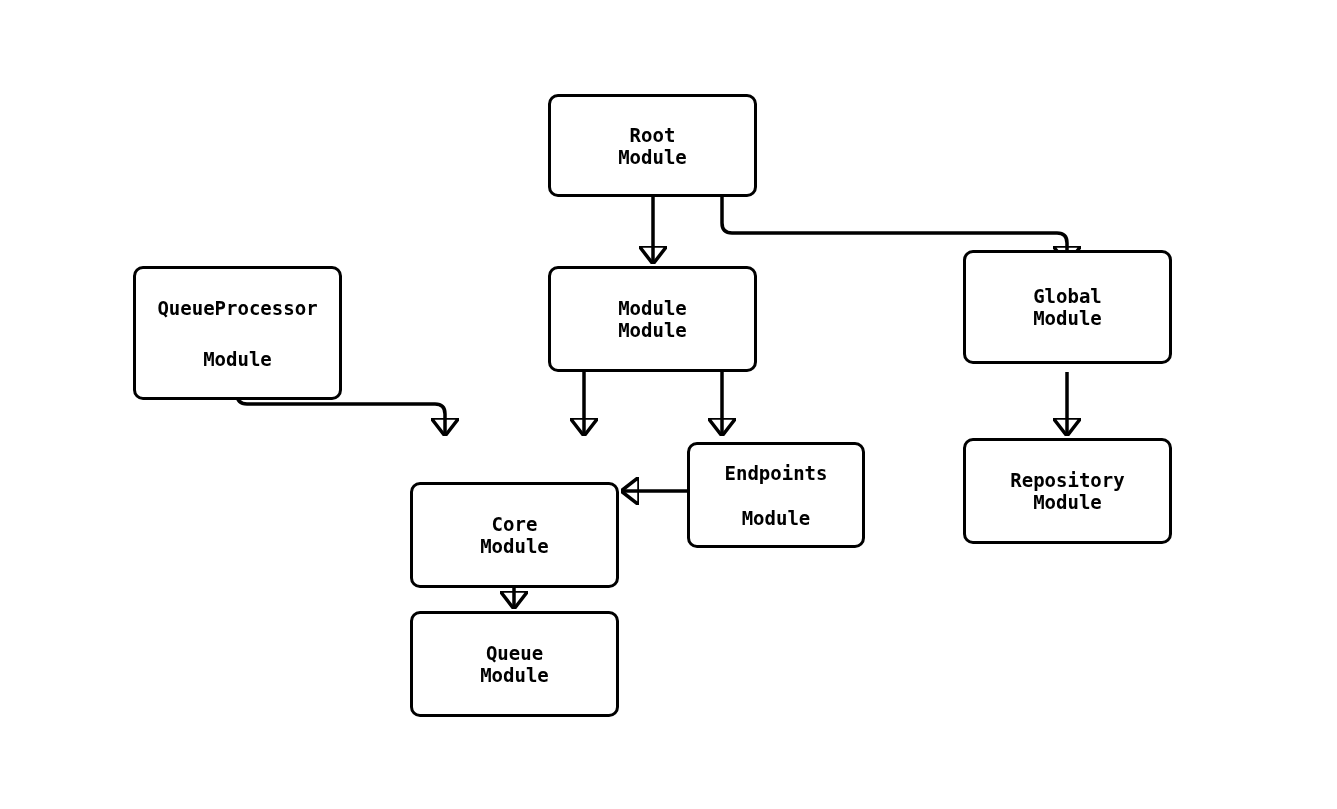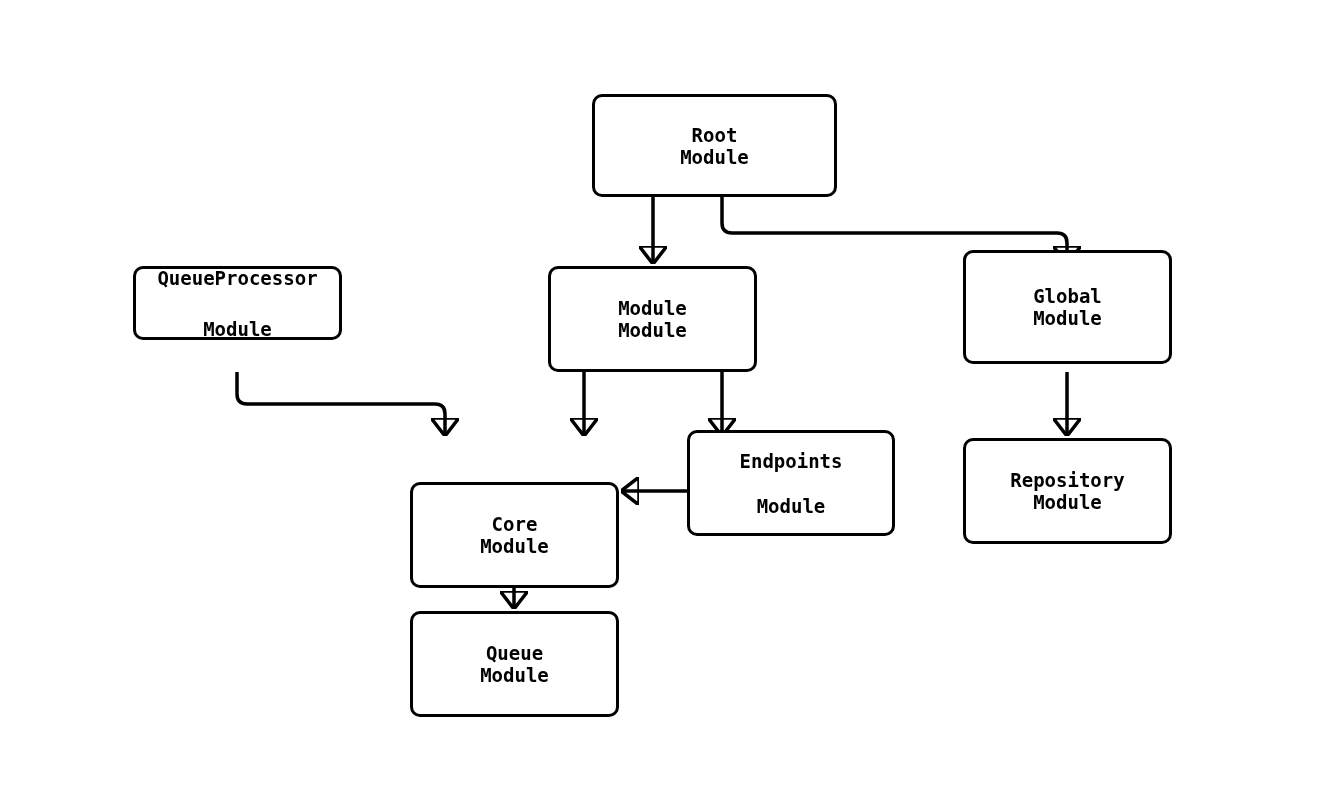--- a/index.html
+++ b/index.html
@@ -37,26 +37,26 @@
     flex-direction: column;
     align-items: center;
     justify-content: center;
     text-align: center;
     font-weight: bold;
     font-size: 19px;
     line-height: 22px;
     color: #000000;
   }
   
-  #node-root          { left: 548px;  top: 94px;  width: 245px; height: 103px; margin-left: 44px; }
-  #node-queueprocessor{ left: 133px;  top: 266px; width: 209px; height: 74px; gap: 29px; }
+  #node-root          { left: 548px;  top: 94px;  width: 209px; height: 103px; }
+  #node-queueprocessor{ left: 133px;  top: 266px; width: 209px; height: 134px; gap: 29px; }
   #node-server        { left: 548px;  top: 266px; width: 209px; height: 106px; }
   #node-global        { left: 963px;  top: 250px; width: 209px; height: 114px; }
   #node-core          { left: 410px;  top: 438px; width: 209px; height: 106px; margin-top: 44px; }
-  #node-endpoints     { left: 687px;  top: 430px; width: 208px; height: 106px; gap: 23px; }
+  #node-endpoints     { left: 687px;  top: 442px; width: 178px; height: 106px; gap: 23px; }
   #node-repository    { left: 963px;  top: 438px; width: 209px; height: 106px; }
   #node-queue         { left: 410px;  top: 611px; width: 209px; height: 106px; }
 </style>
 </head>
 <body>
 
 <div id="canvas">
 
   <svg id="edges-svg" viewBox="0 0 1337 809" xmlns="http://www.w3.org/2000/svg">
     <defs>

